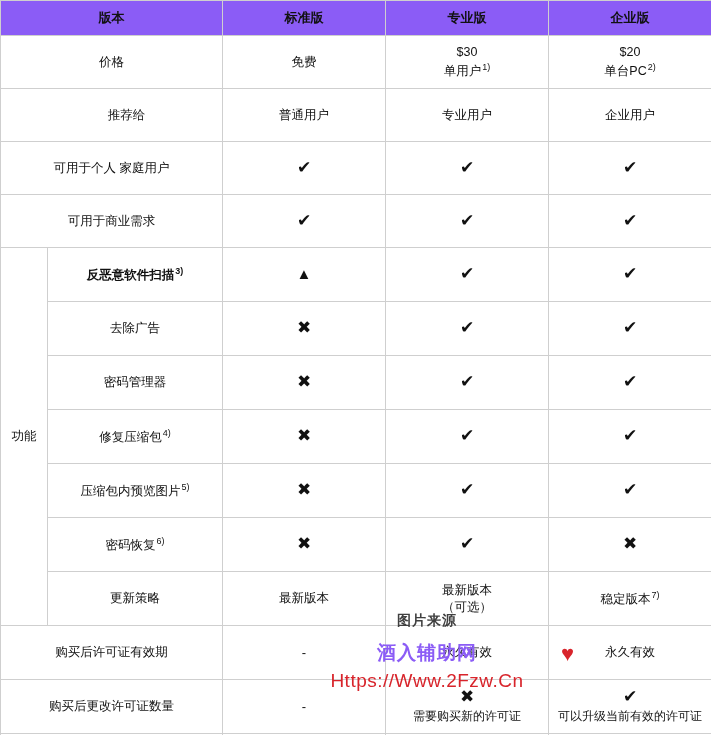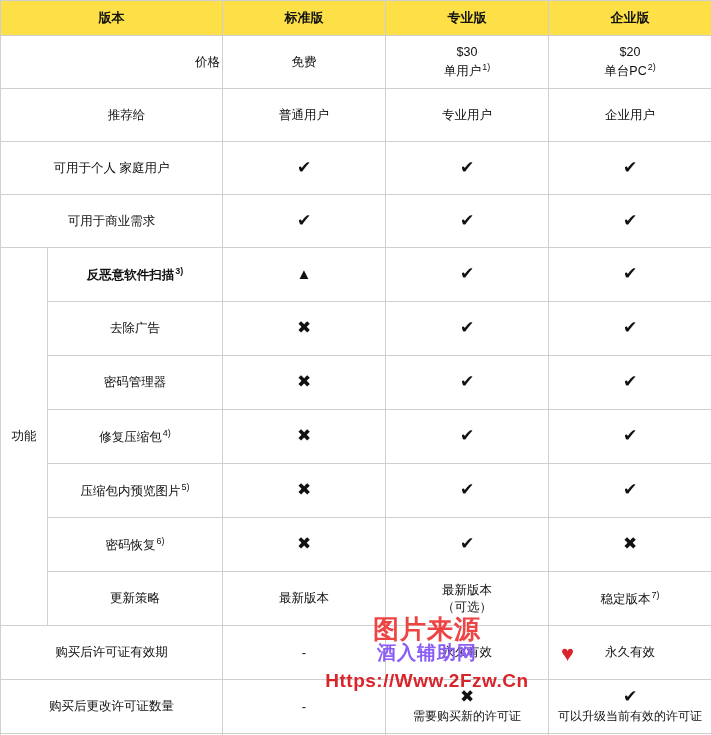--- a/index.html
+++ b/index.html
@@ -32,21 +32,21 @@
   col.c0 { width: 47px; }
   col.c1 { width: 175px; }
   col.c2 { width: 163px; }
   col.c3 { width: 163px; }
   col.c4 { width: 163px; }
 
   tr.head td {
     font-weight: bold;
     font-size: 13px;
     height: 26px;
-    background: #fde047;
+    background: #8b5cf6;
   }
   td.rowlabel {
     font-size: 12.5px;
   }
   td.featgroup {
     font-size: 12.5px;
     width: 47px;
   }
   .sup {
     font-size: 9px;
@@ -79,44 +79,44 @@
     left: 0;
     top: 0;
     width: 711px;
     height: 735px;
     pointer-events: none;
   }
   .wm-l1 {
     position: absolute;
     left: 427px;
     top: 612px;
-    font-size: 26px;
-    font-weight: bold;
-    color: #ef4444;
+    font-size: 14px;
+    font-weight: bold;
+    color: #404040;
     letter-spacing: 1px;
     white-space: nowrap;
     transform: translateX(-50%);
   }
   .wm-l2 {
     position: absolute;
     left: 427px;
     top: 640px;
     font-size: 19px;
     font-weight: bold;
     color: #8b5cf6;
     letter-spacing: 1px;
     white-space: nowrap;
     transform: translateX(-50%);
   }
   .wm-l3 {
     position: absolute;
     left: 427px;
     top: 670px;
     font-size: 19px;
-    font-weight: bold;
+    font-weight: normal;
     color: #d8242b;
     letter-spacing: 0.5px;
     white-space: nowrap;
     transform: translateX(-50%);
   }
   .wm-heart {
     position: absolute;
     left: 561px;
     top: 643px;
     color: #d8242b;
@@ -136,21 +136,21 @@
       <col class="c4">
   </colgroup>
   <tbody id="tbody">
       <tr class="head">
         <td colspan="2">版本</td>
         <td>标准版</td>
         <td>专业版</td>
         <td>企业版</td>
       </tr>
       <tr>
-        <td class="rowlabel" colspan="2" style="height: 44px; text-align: right;">价格</td>
+        <td class="rowlabel" colspan="2" style="height: 44px;">价格</td>
         <td>
           <span class="price-main">免费</span>
         </td>
         <td>
           <span class="price-main">$30</span>
           <span class="price-sub">单用户<span class="sup">1)</span></span>
         </td>
         <td>
           <span class="price-main">$20</span>
           <span class="price-sub">单台PC<span class="sup">2)</span></span>

